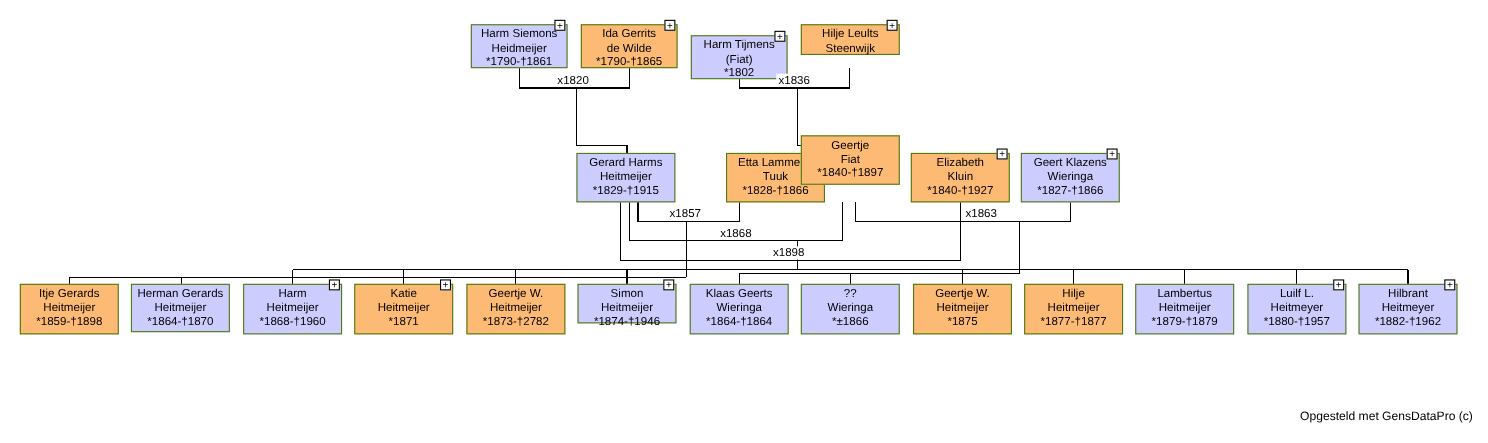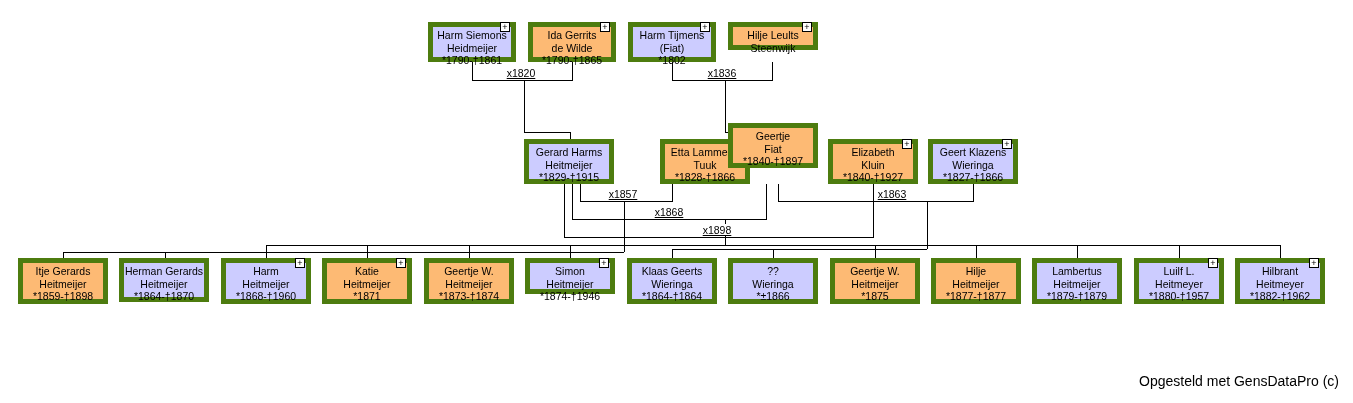--- a/index.html
+++ b/index.html
@@ -3,38 +3,38 @@
 <meta charset="utf-8">
 <style>
   html,body{margin:0;padding:0;background:#ffffff;}
   .canvas{
     position:relative;width:1353px;height:403px;background:#ffffff;
     font-family:"Liberation Sans","DejaVu Sans",sans-serif;overflow:hidden;
   }
   .lines{position:absolute;left:0;top:0;}
   .lines path{stroke:#000000;stroke-width:1;fill:none;shape-rendering:crispEdges;}
   .person{
-    position:absolute;box-sizing:border-box;border:5px solid #4d7c0f;
+    position:absolute;box-sizing:border-box;border:1px solid #4d7c0f;
     display:flex;flex-direction:column;align-items:center;padding-top:2px;
     font-size:10.5px;line-height:12.5px;color:#000000;text-align:center;
   }
   .person.male{background:#ccccff;}
   .person.female{background:#fdba74;}
   .person .l{display:block;white-space:nowrap;}
   .plus{
     position:absolute;top:-5px;right:1px;width:10px;height:10px;
     box-sizing:border-box;border:1px solid #000000;background:#ffffff;
     font-size:9px;line-height:8px;text-align:center;color:#000000;
   }
   .mlabel{
     position:absolute;transform:translate(-50%,-50%);
-    font-size:10.5px;color:#000000;background:#ffffff;padding:0 2px;white-space:nowrap;text-decoration:underline;
+    font-size:10.5px;color:#000000;background:#ffffff;padding:0 2px;white-space:nowrap;
   }
   .footer{
-    position:absolute;top:373px;right:14px;font-size:14px;color:#000000;white-space:nowrap;
+    position:absolute;top:373px;right:14px;font-size:11px;color:#000000;white-space:nowrap;
   }
 </style>
 </head>
 <body>
 
 <div class="canvas">
 
   <svg class="lines" width="1353" height="403">
     <path d="M472 62 V80 H572 V62"></path>
     <path d="M524 80 V132 H570 V139"></path>
@@ -57,21 +57,21 @@
     <span class="l">Heidmeijer</span>
     <span class="l">*1790-†1861</span>
     <span class="plus">+</span>
   </div>
   <div class="person female" style="left:528px;top:22px;width:88px;height:40px">
     <span class="l">Ida Gerrits</span>
     <span class="l">de Wilde</span>
     <span class="l">*1790-†1865</span>
     <span class="plus">+</span>
   </div>
-  <div class="person male" style="left:628px;top:22px;width:88px;height:40px">
+  <div class="person male" style="left:628px;top:32px;width:88px;height:40px">
     <span class="l">Harm Tijmens</span>
     <span class="l">(Fiat)</span>
     <span class="l">*1802</span>
     <span class="plus">+</span>
   </div>
   <div class="person female" style="left:728px;top:22px;width:90px;height:28px">
     <span class="l">Hilje Leults</span>
     <span class="l">Steenwijk</span>
     <span class="l"></span>
     <span class="plus">+</span>
@@ -124,21 +124,21 @@
   </div>
   <div class="person female" style="left:322px;top:258px;width:90px;height:46px">
     <span class="l">Katie</span>
     <span class="l">Heitmeijer</span>
     <span class="l">*1871</span>
     <span class="plus">+</span>
   </div>
   <div class="person female" style="left:424px;top:258px;width:90px;height:46px">
     <span class="l">Geertje W.</span>
     <span class="l">Heitmeijer</span>
-    <span class="l">*1873-†1874</span>
+    <span class="l">*1873-†2782</span>
   </div>
   <div class="person male" style="left:525px;top:258px;width:90px;height:36px">
     <span class="l">Simon</span>
     <span class="l">Heitmeijer</span>
     <span class="l">*1874-†1946</span>
     <span class="plus">+</span>
   </div>
   <div class="person male" style="left:627px;top:258px;width:90px;height:46px">
     <span class="l">Klaas Geerts</span>
     <span class="l">Wieringa</span>

